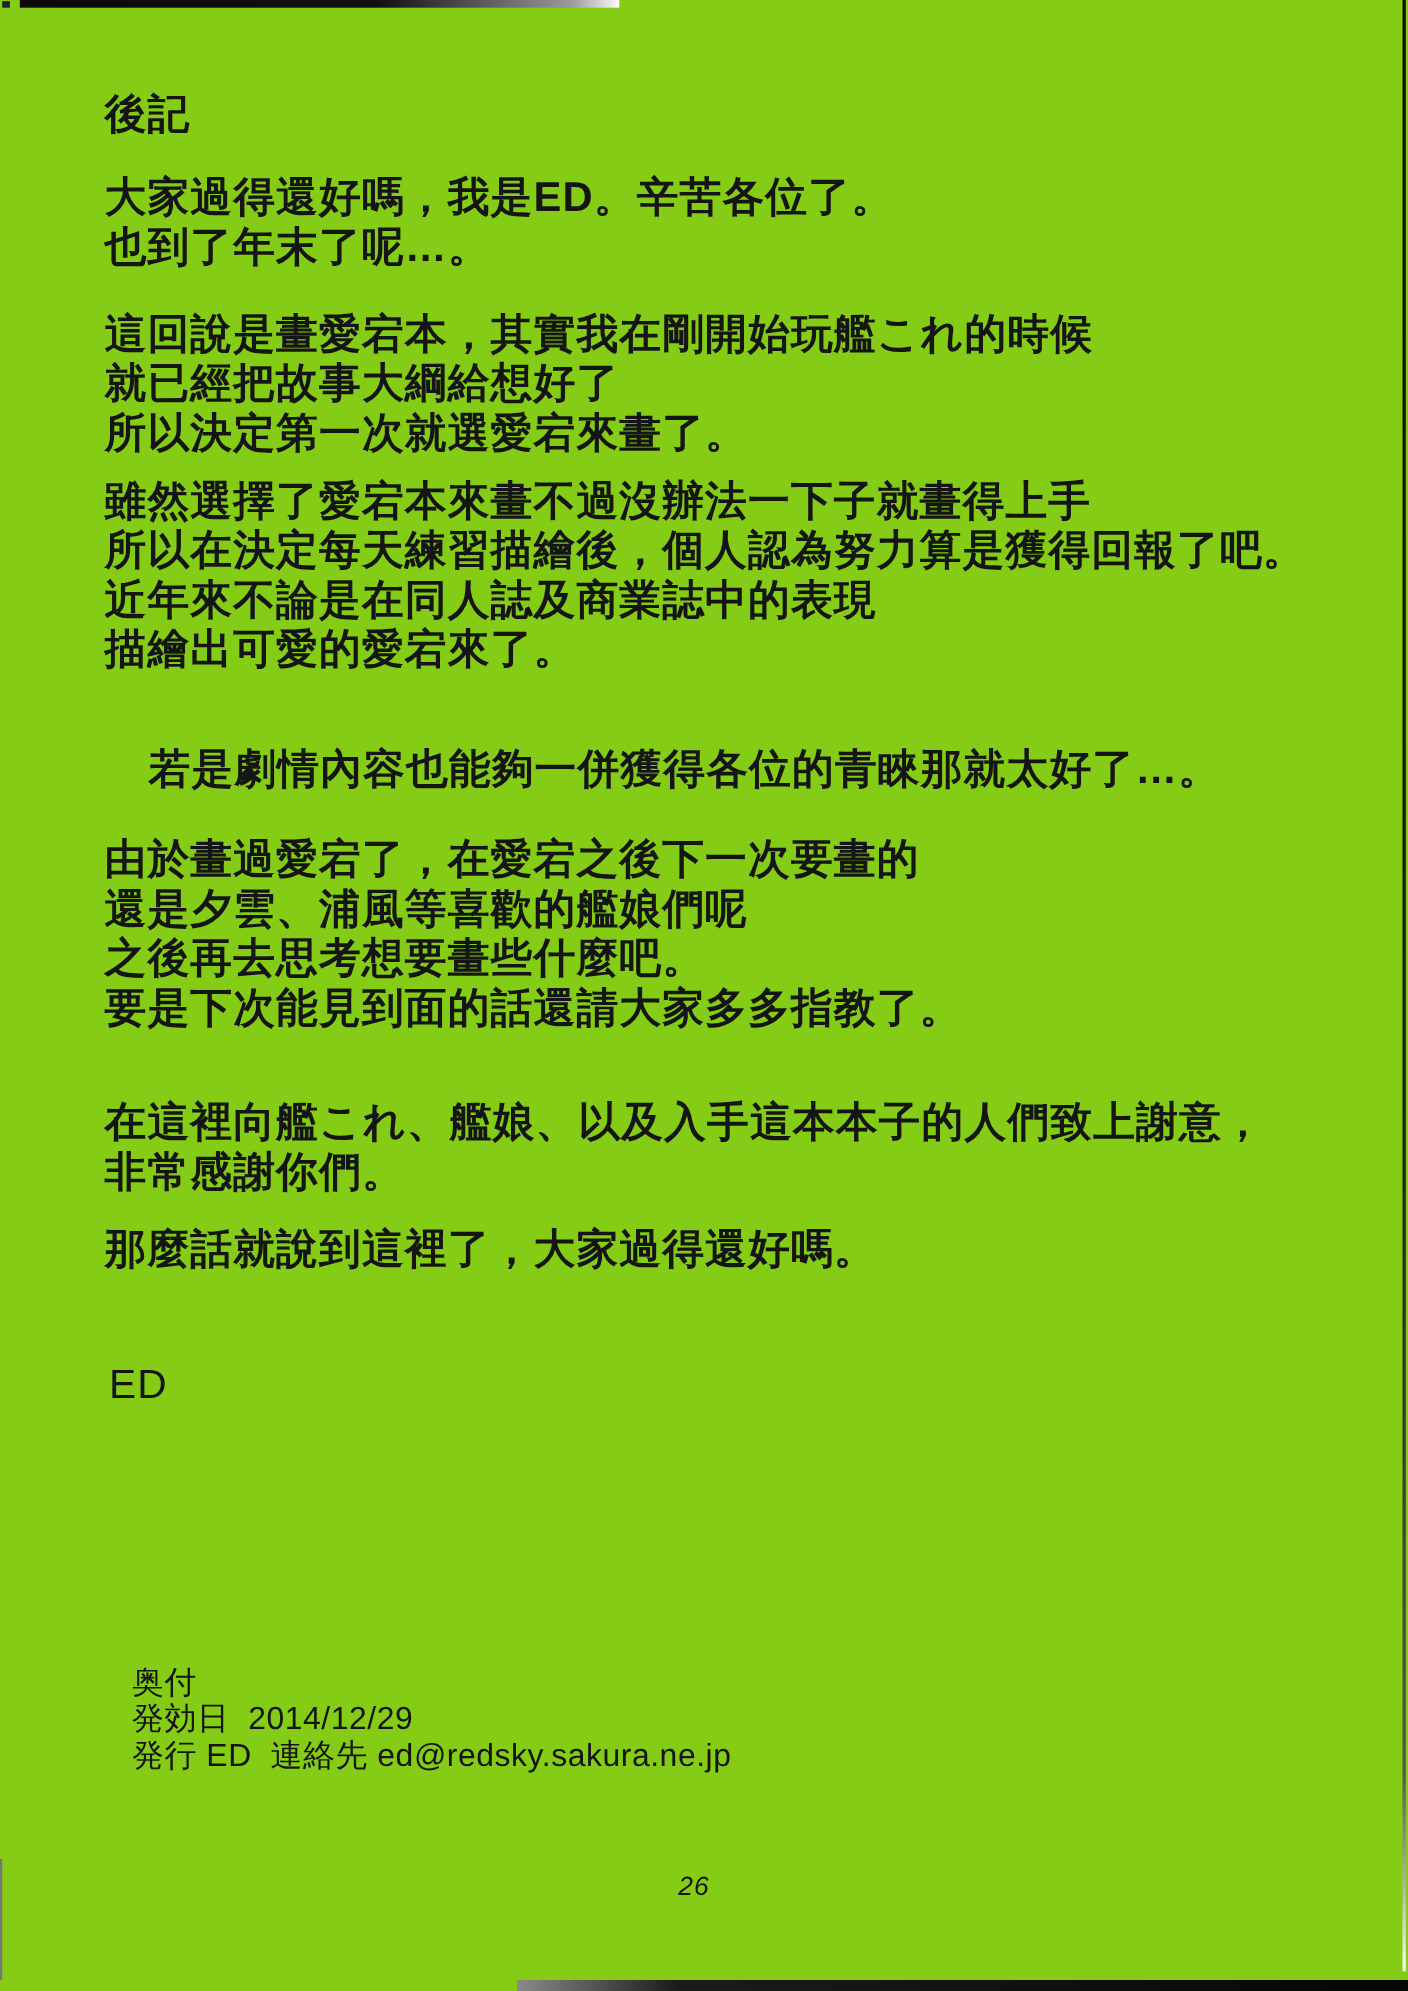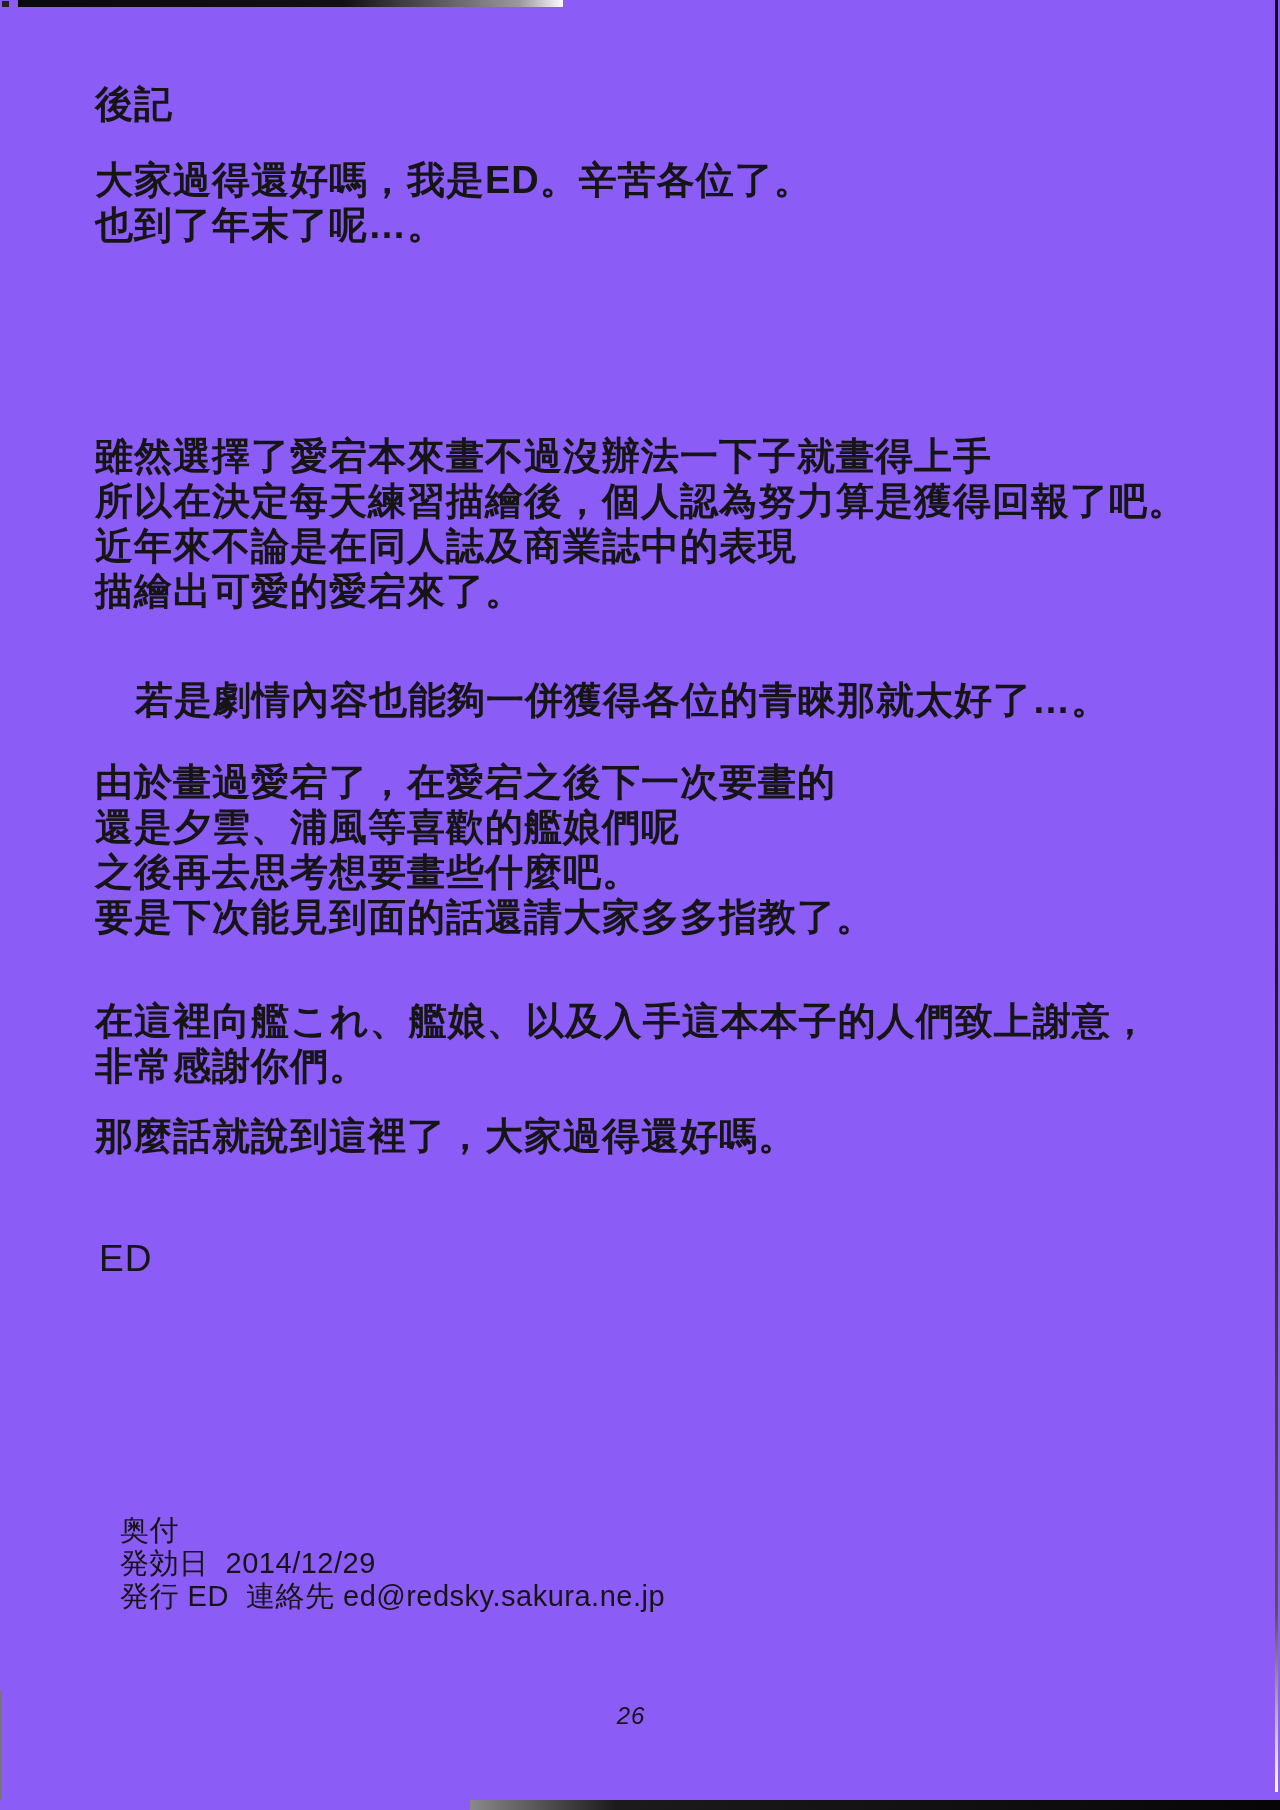--- a/index.html
+++ b/index.html
@@ -4,21 +4,21 @@
 <style>
   html, body {
     margin: 0;
     padding: 0;
     background: #e8e8e8;
   }
   .page {
     position: relative;
     width: 1280px;
     height: 1810px;
-    background: #8b5cf6;
+    background: #84cc16;
     overflow: hidden;
     font-family: "Liberation Sans", "DejaVu Sans", sans-serif;
     color: #151515;
   }
   
   .scan-top-bar {
     position: absolute;
     left: 18px; top: 0;
     width: 545px; height: 7px;
     background: linear-gradient(to right, #0a0a0a 0%, #111 60%, #9a9a9a 92%, #fbfbfa 100%);
@@ -107,20 +107,25 @@
   <div class="scan-bottom-bar"></div>
   <div class="scan-left-edge"></div>
 
   <div class="block doc-title cjk-line">後記</div>
 
   <div class="block para-1">
     <div class="cjk-line">大家過得還好嗎，我是ED。辛苦各位了。</div>
     <div class="cjk-line">也到了年末了呢…。</div>
   </div>
 
+  <div class="block para-2">
+    <div class="cjk-line">這回說是畫愛宕本，其實我在剛開始玩艦これ的時候</div>
+    <div class="cjk-line">就已經把故事大綱給想好了</div>
+    <div class="cjk-line">所以決定第一次就選愛宕來畫了。</div>
+  </div>
 
   <div class="block para-3">
     <div class="cjk-line">雖然選擇了愛宕本來畫不過沒辦法一下子就畫得上手</div>
     <div class="cjk-line">所以在決定每天練習描繪後，個人認為努力算是獲得回報了吧。</div>
     <div class="cjk-line">近年來不論是在同人誌及商業誌中的表現</div>
     <div class="cjk-line">描繪出可愛的愛宕來了。</div>
   </div>
 
   <div class="block para-4">
     <div class="cjk-line">若是劇情內容也能夠一併獲得各位的青睞那就太好了…。</div>

